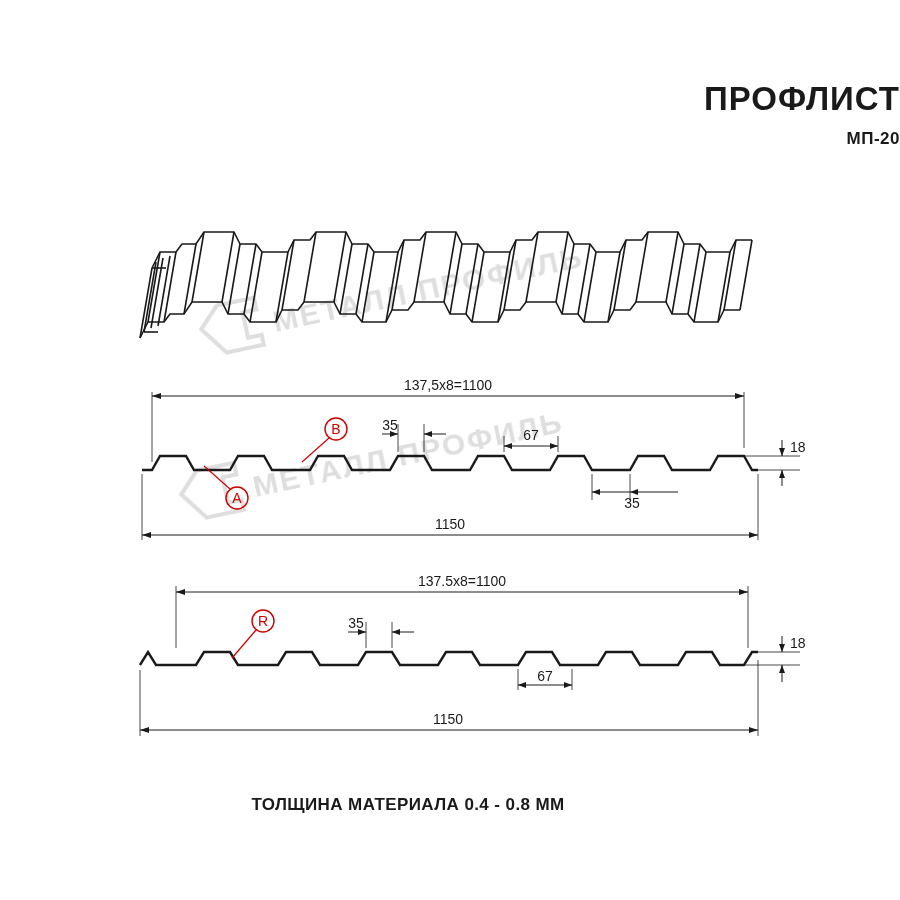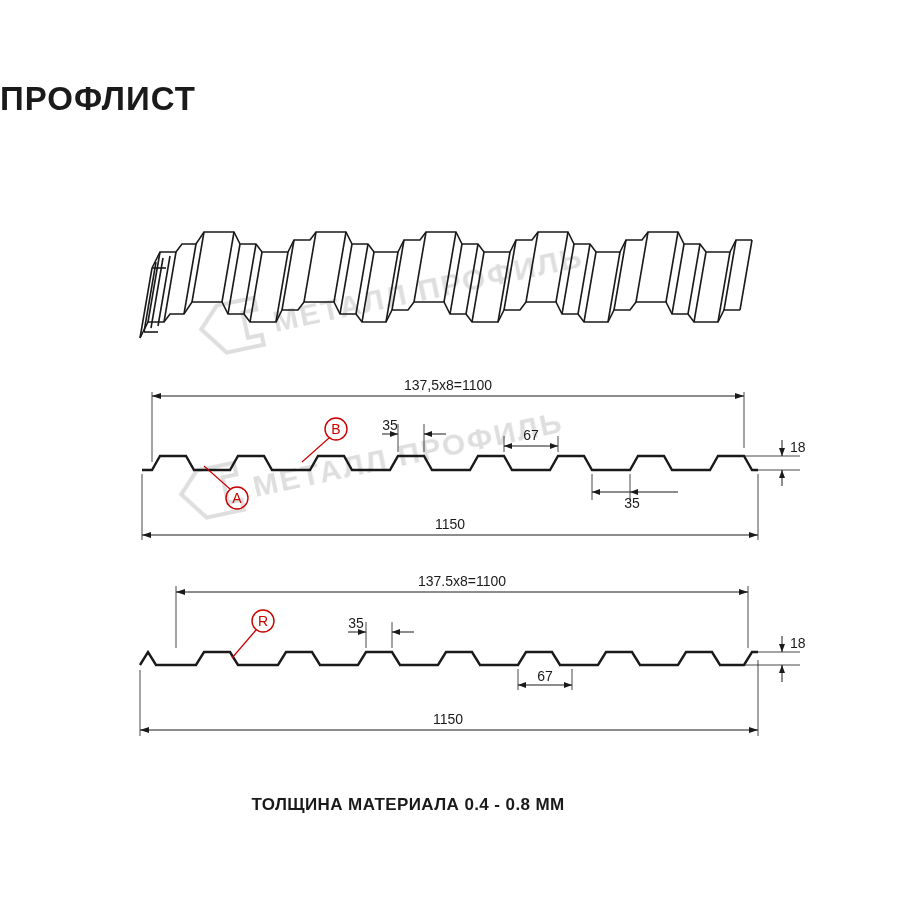--- a/index.html
+++ b/index.html
@@ -19,21 +19,21 @@
     position: absolute;
     inset: 0;
     width: 900px;
     height: 900px;
   }
   .title-block {
     position: absolute;
     top: 82px;
     left: 0;
     width: 900px;
-    text-align: left;
+    text-align: right;
   }
   .main-title {
     font-size: 33px;
     font-weight: bold;
     letter-spacing: 1px;
     color: #1a1a1a;
     line-height: 1.05;
   }
   .sub-title {
     font-size: 17px;
@@ -76,20 +76,21 @@
     fill: #cc0000;
   }
 </style>
 </head>
 <body>
 
 <div class="page">
 
   <div class="title-block">
     <div class="main-title">ПРОФЛИСТ</div>
+    <div class="sub-title">МП-20</div>
   </div>
 
   <svg class="drawing" width="900" height="900" viewBox="0 0 900 900">
 
     <g opacity="0.85">
       <g transform="translate(195,300) rotate(-12)">
         <g>
           <path d="M0,30 L20,10 L58,10 L58,22 L44,22 L44,48 L58,48 L58,58 L20,58 Z" fill="none" stroke="#d8d8d8" stroke-width="4"></path>
         </g>
         <text class="wm-text" x="72" y="48">МЕТАЛЛ ПРОФИЛЬ</text>

